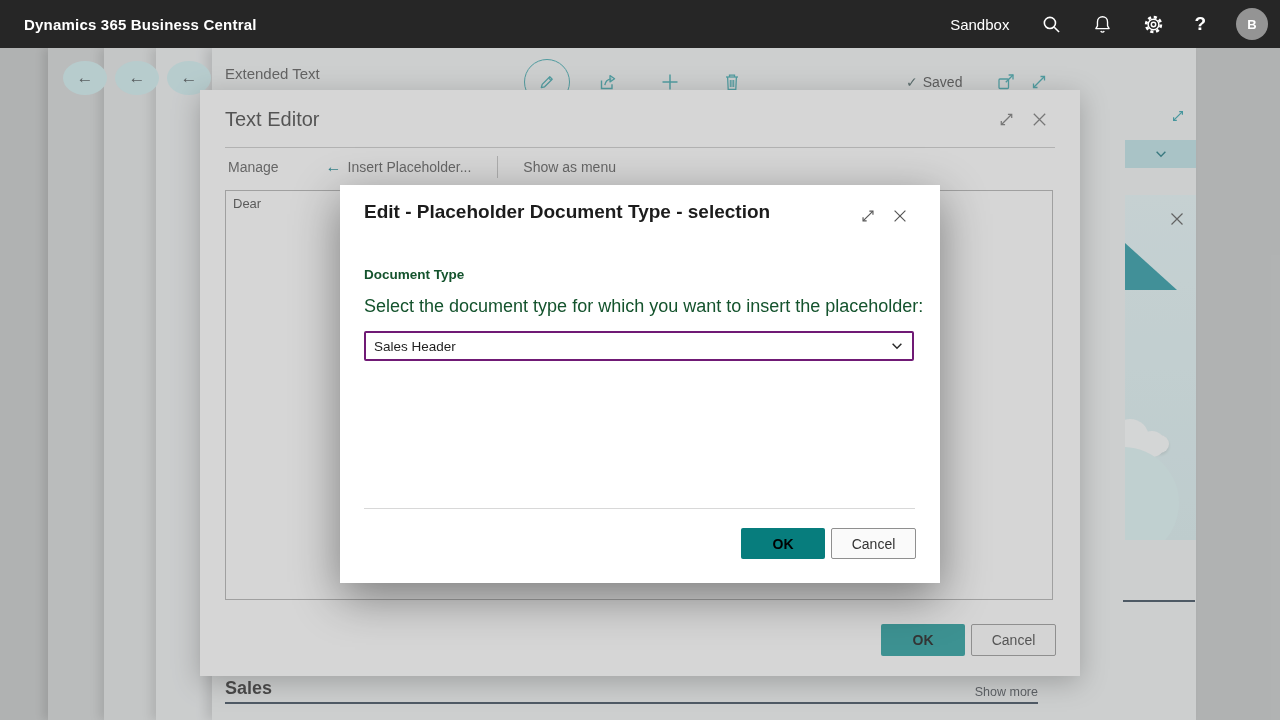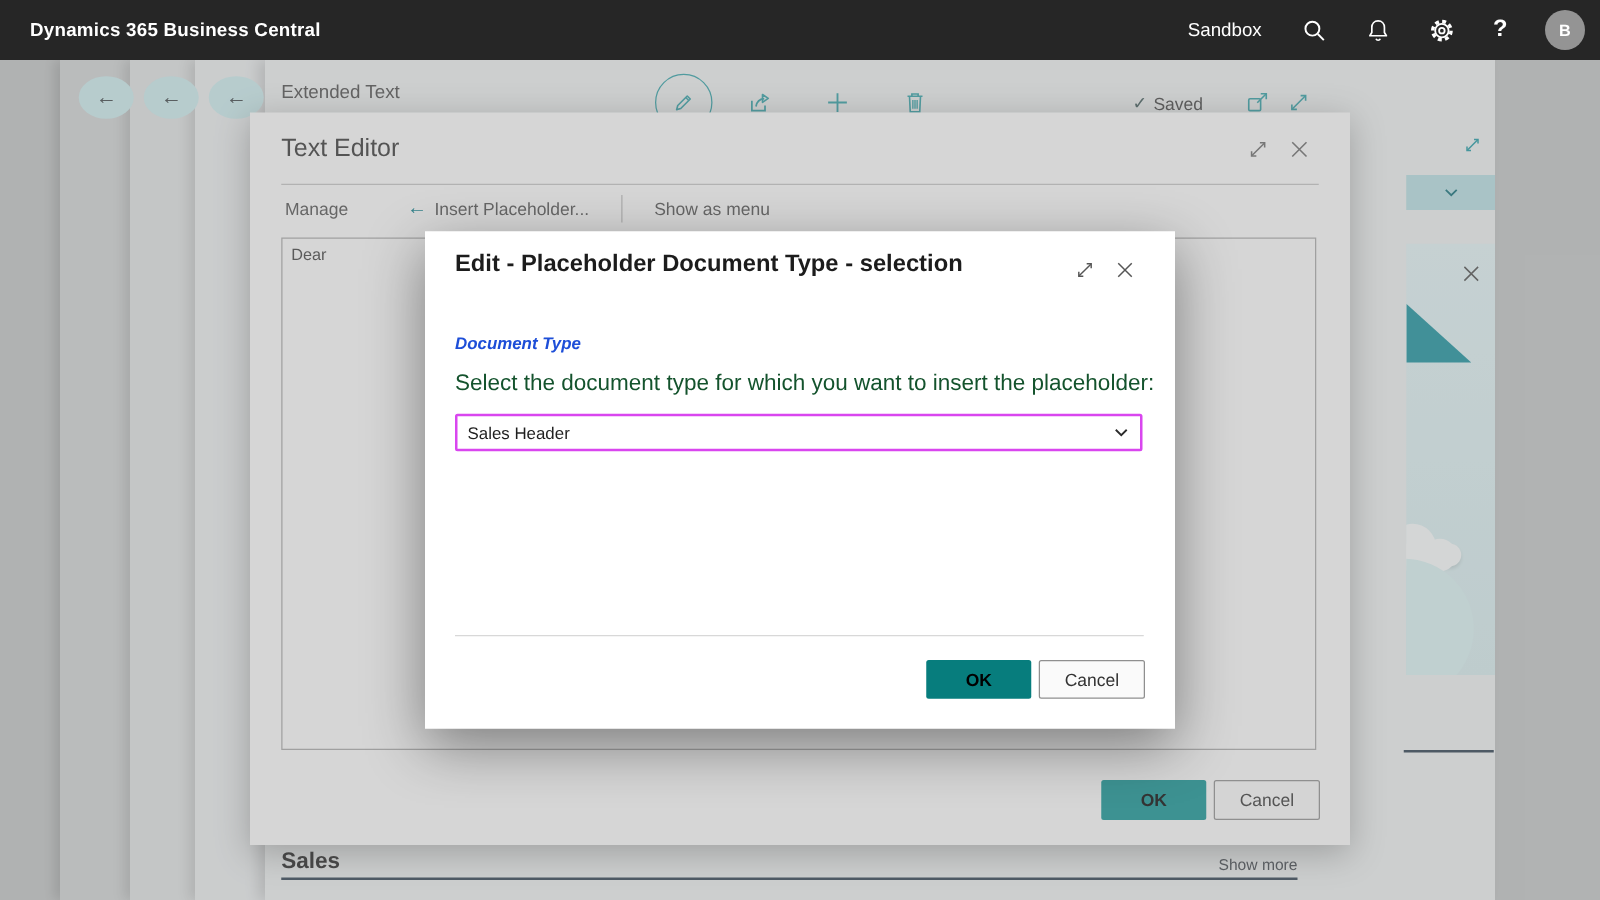--- a/index.html
+++ b/index.html
@@ -73,23 +73,23 @@
 
   
   .overlay{position:absolute;left:0;top:48px;width:1280px;height:672px;
     background:rgba(145,145,145,0.36);z-index:50;}
 
   
   .modal{position:absolute;left:340px;top:185px;width:600px;height:398px;background:#fff;
     box-shadow:0 14px 44px rgba(0,0,0,.42);z-index:100;}
   .md-title{position:absolute;left:24px;top:16px;font-size:19px;font-weight:600;color:#1c1c1c;}
   .md-ic{position:absolute;top:22px;width:18px;height:18px;color:#565656;cursor:pointer;}
-  .md-label{position:absolute;left:24px;top:82px;font-size:13.5px;font-weight:700;color:#1d4ed8;font-style:italic;}
+  .md-label{position:absolute;left:24px;top:82px;font-size:13.5px;font-weight:700;color:#14532d;}
   .md-desc{position:absolute;left:24px;top:111px;font-size:18px;color:#14532d;}
-  .md-select{position:absolute;left:24px;top:146px;width:550px;height:30px;border:2px solid #d946ef;
+  .md-select{position:absolute;left:24px;top:146px;width:550px;height:30px;border:2px solid #701a75;
     border-radius:2px;box-sizing:border-box;display:flex;align-items:center;cursor:pointer;background:#fff;}
   .md-select .val{margin-left:8px;font-size:13.5px;color:#1f1f1f;}
   .md-select .chev{margin-left:auto;margin-right:8px;width:14px;height:14px;color:#2b2b2b;}
   .md-div{position:absolute;left:24px;top:323px;width:551px;height:1px;background:#d8d8d8;}
   .md-ok{left:401px;top:343px;width:84px;height:31px;background:#077d7d;}
   .md-cancel{left:491px;top:343px;width:85px;height:31px;}
 </style>
 </head>
 <body>
 

